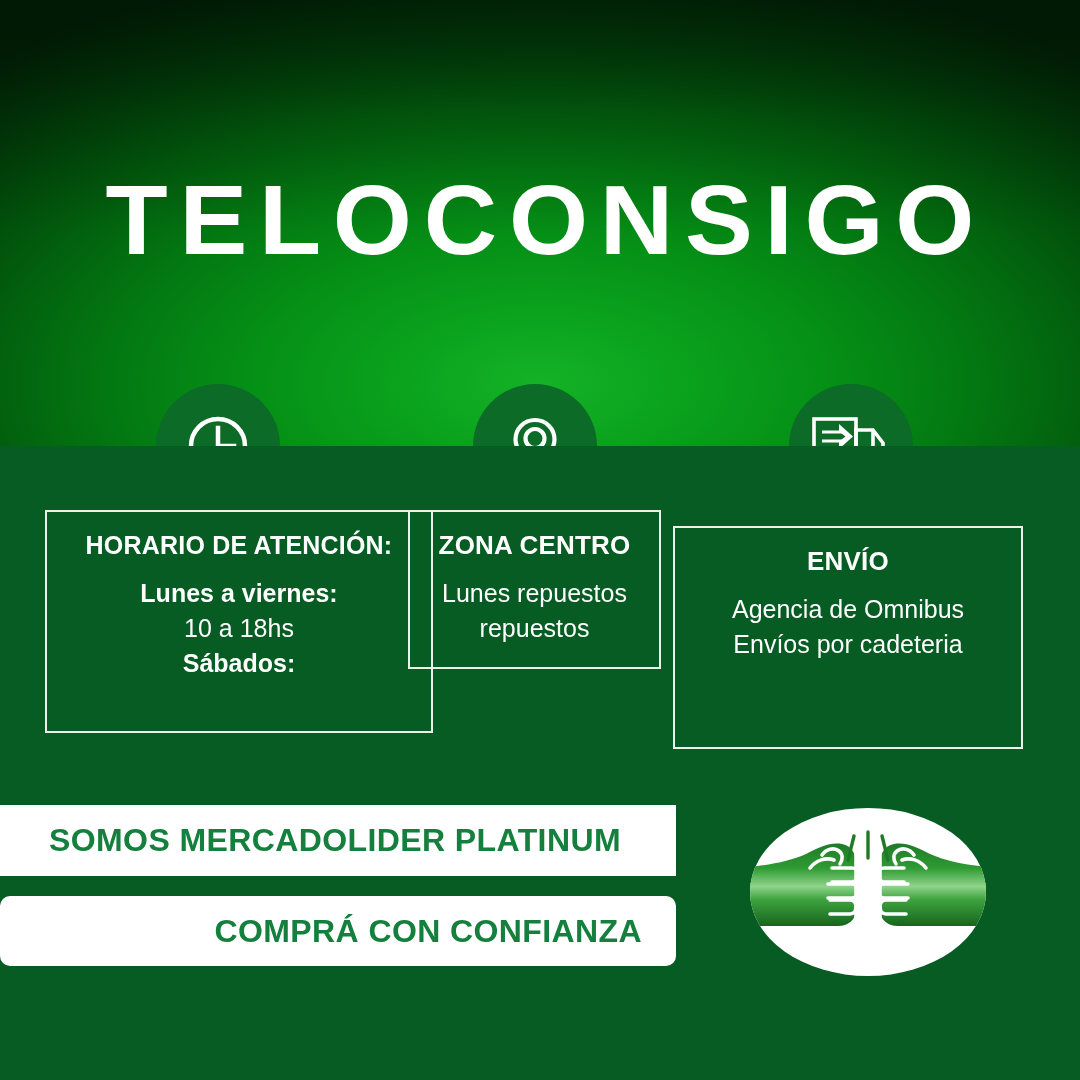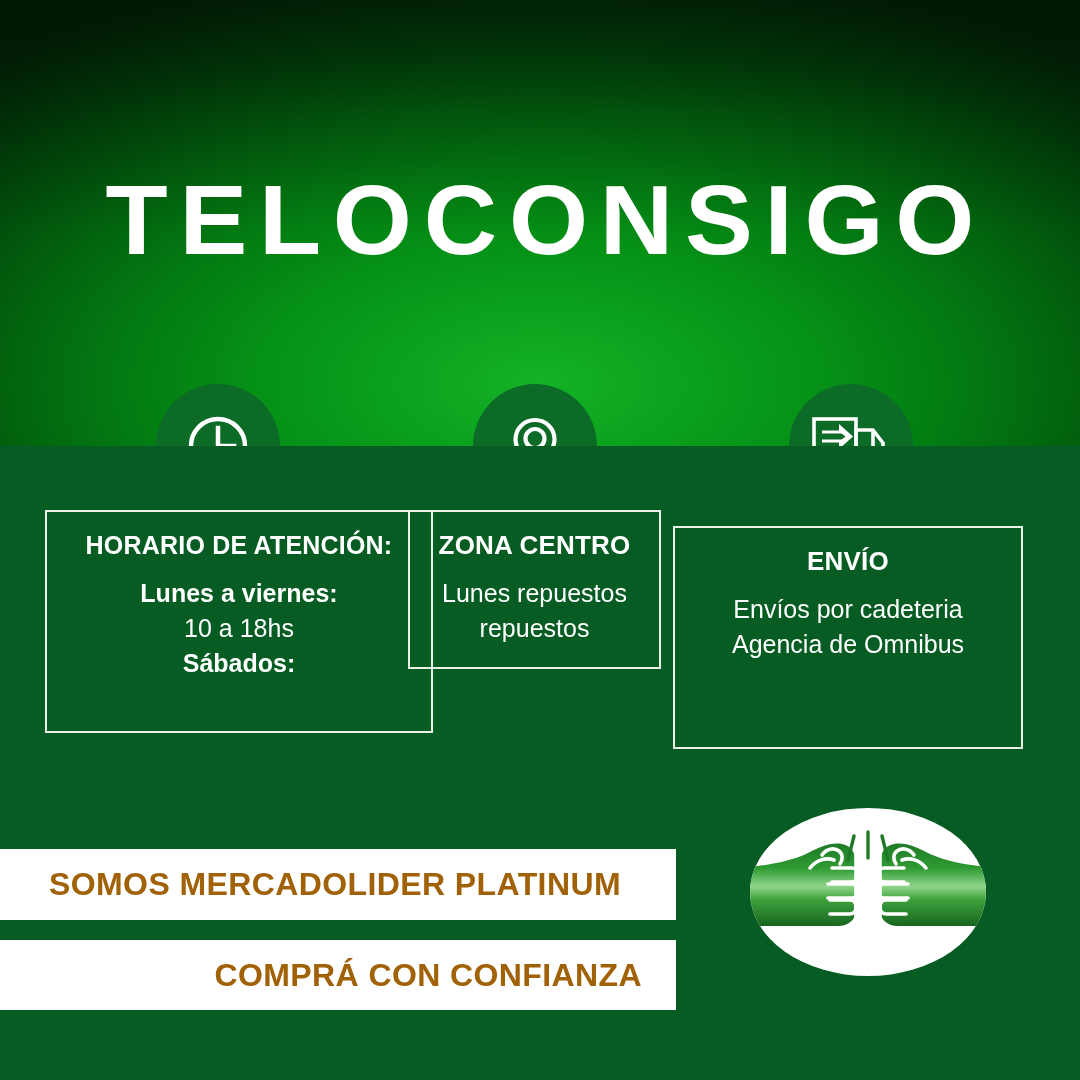--- a/index.html
+++ b/index.html
@@ -133,40 +133,40 @@
   }
   .card .line.strong {
     font-weight: 700;
   }
 
   
   .banner {
     position: absolute;
     box-sizing: border-box;
     background: #ffffff;
-    color: #a16207;
+    color: #15803d;
     display: flex;
     align-items: center;
     font-family: "Liberation Sans Narrow", "Liberation Sans", sans-serif;
     font-weight: 700;
     font-size: 32px;
     letter-spacing: 0.4px;
-    margin-top: 44px;
   }
   .banner-1 {
     left: 0; top: 805px;
     width: 676px; height: 71px;
     justify-content: center;
     padding-right: 6px;
   }
   .banner-2 {
     left: 0; top: 896px;
     width: 676px; height: 70px;
     justify-content: flex-end;
     padding-right: 34px;
+    border-radius: 10px;
   }
 
   
   .fist-badge {
     position: absolute;
     left: 748px;
     top: 806px;
     width: 240px;
     height: 172px;
   }
@@ -237,22 +237,22 @@
   </div>
 
   <div class="card card-2">
     <h3>ZONA CENTRO</h3>
     <div class="line">Lunes repuestos</div>
     <div class="line">repuestos</div>
   </div>
 
   <div class="card card-3">
     <h3>ENVÍO</h3>
+    <div class="line">Agencia de Omnibus</div>
     <div class="line">Envíos por cadeteria</div>
-    <div class="line">Agencia de Omnibus</div>
   </div>
 
   <div class="banner banner-1">
     <span class="nowrap">SOMOS MERCADOLIDER PLATINUM</span>
   </div>
   <div class="banner banner-2">
     <span class="nowrap">COMPRÁ CON CONFIANZA</span>
   </div>
 
   <div class="fist-badge">

